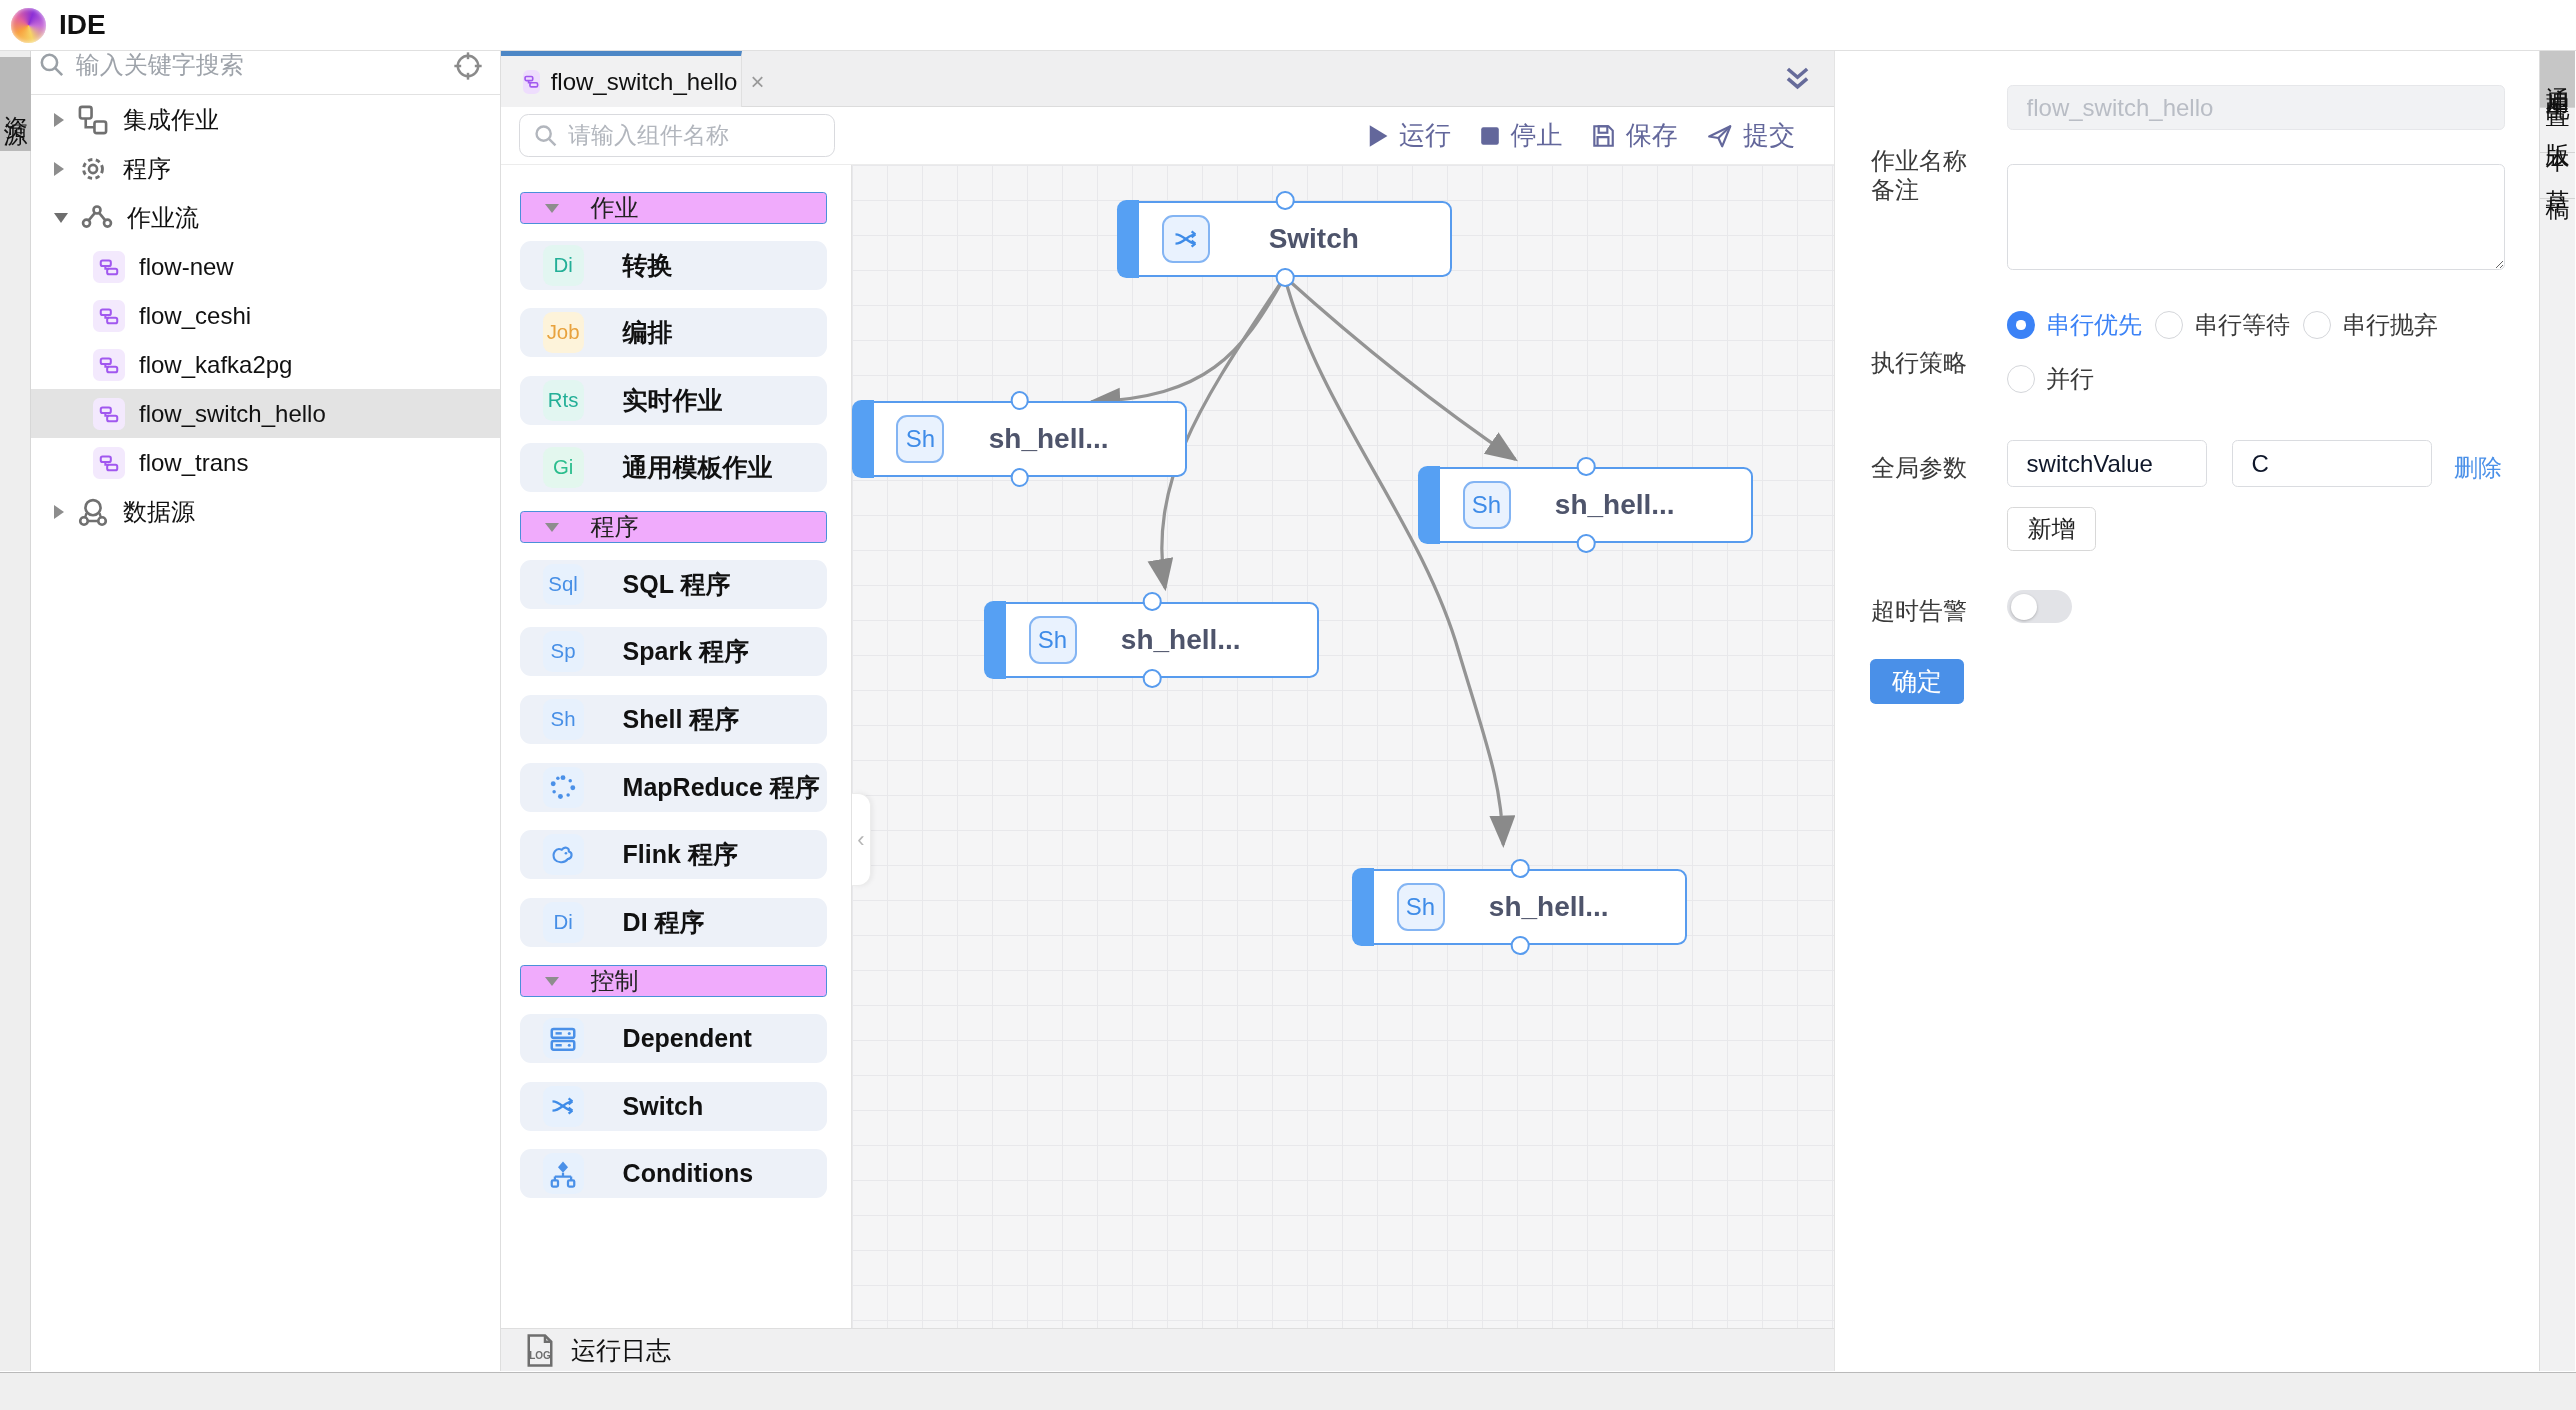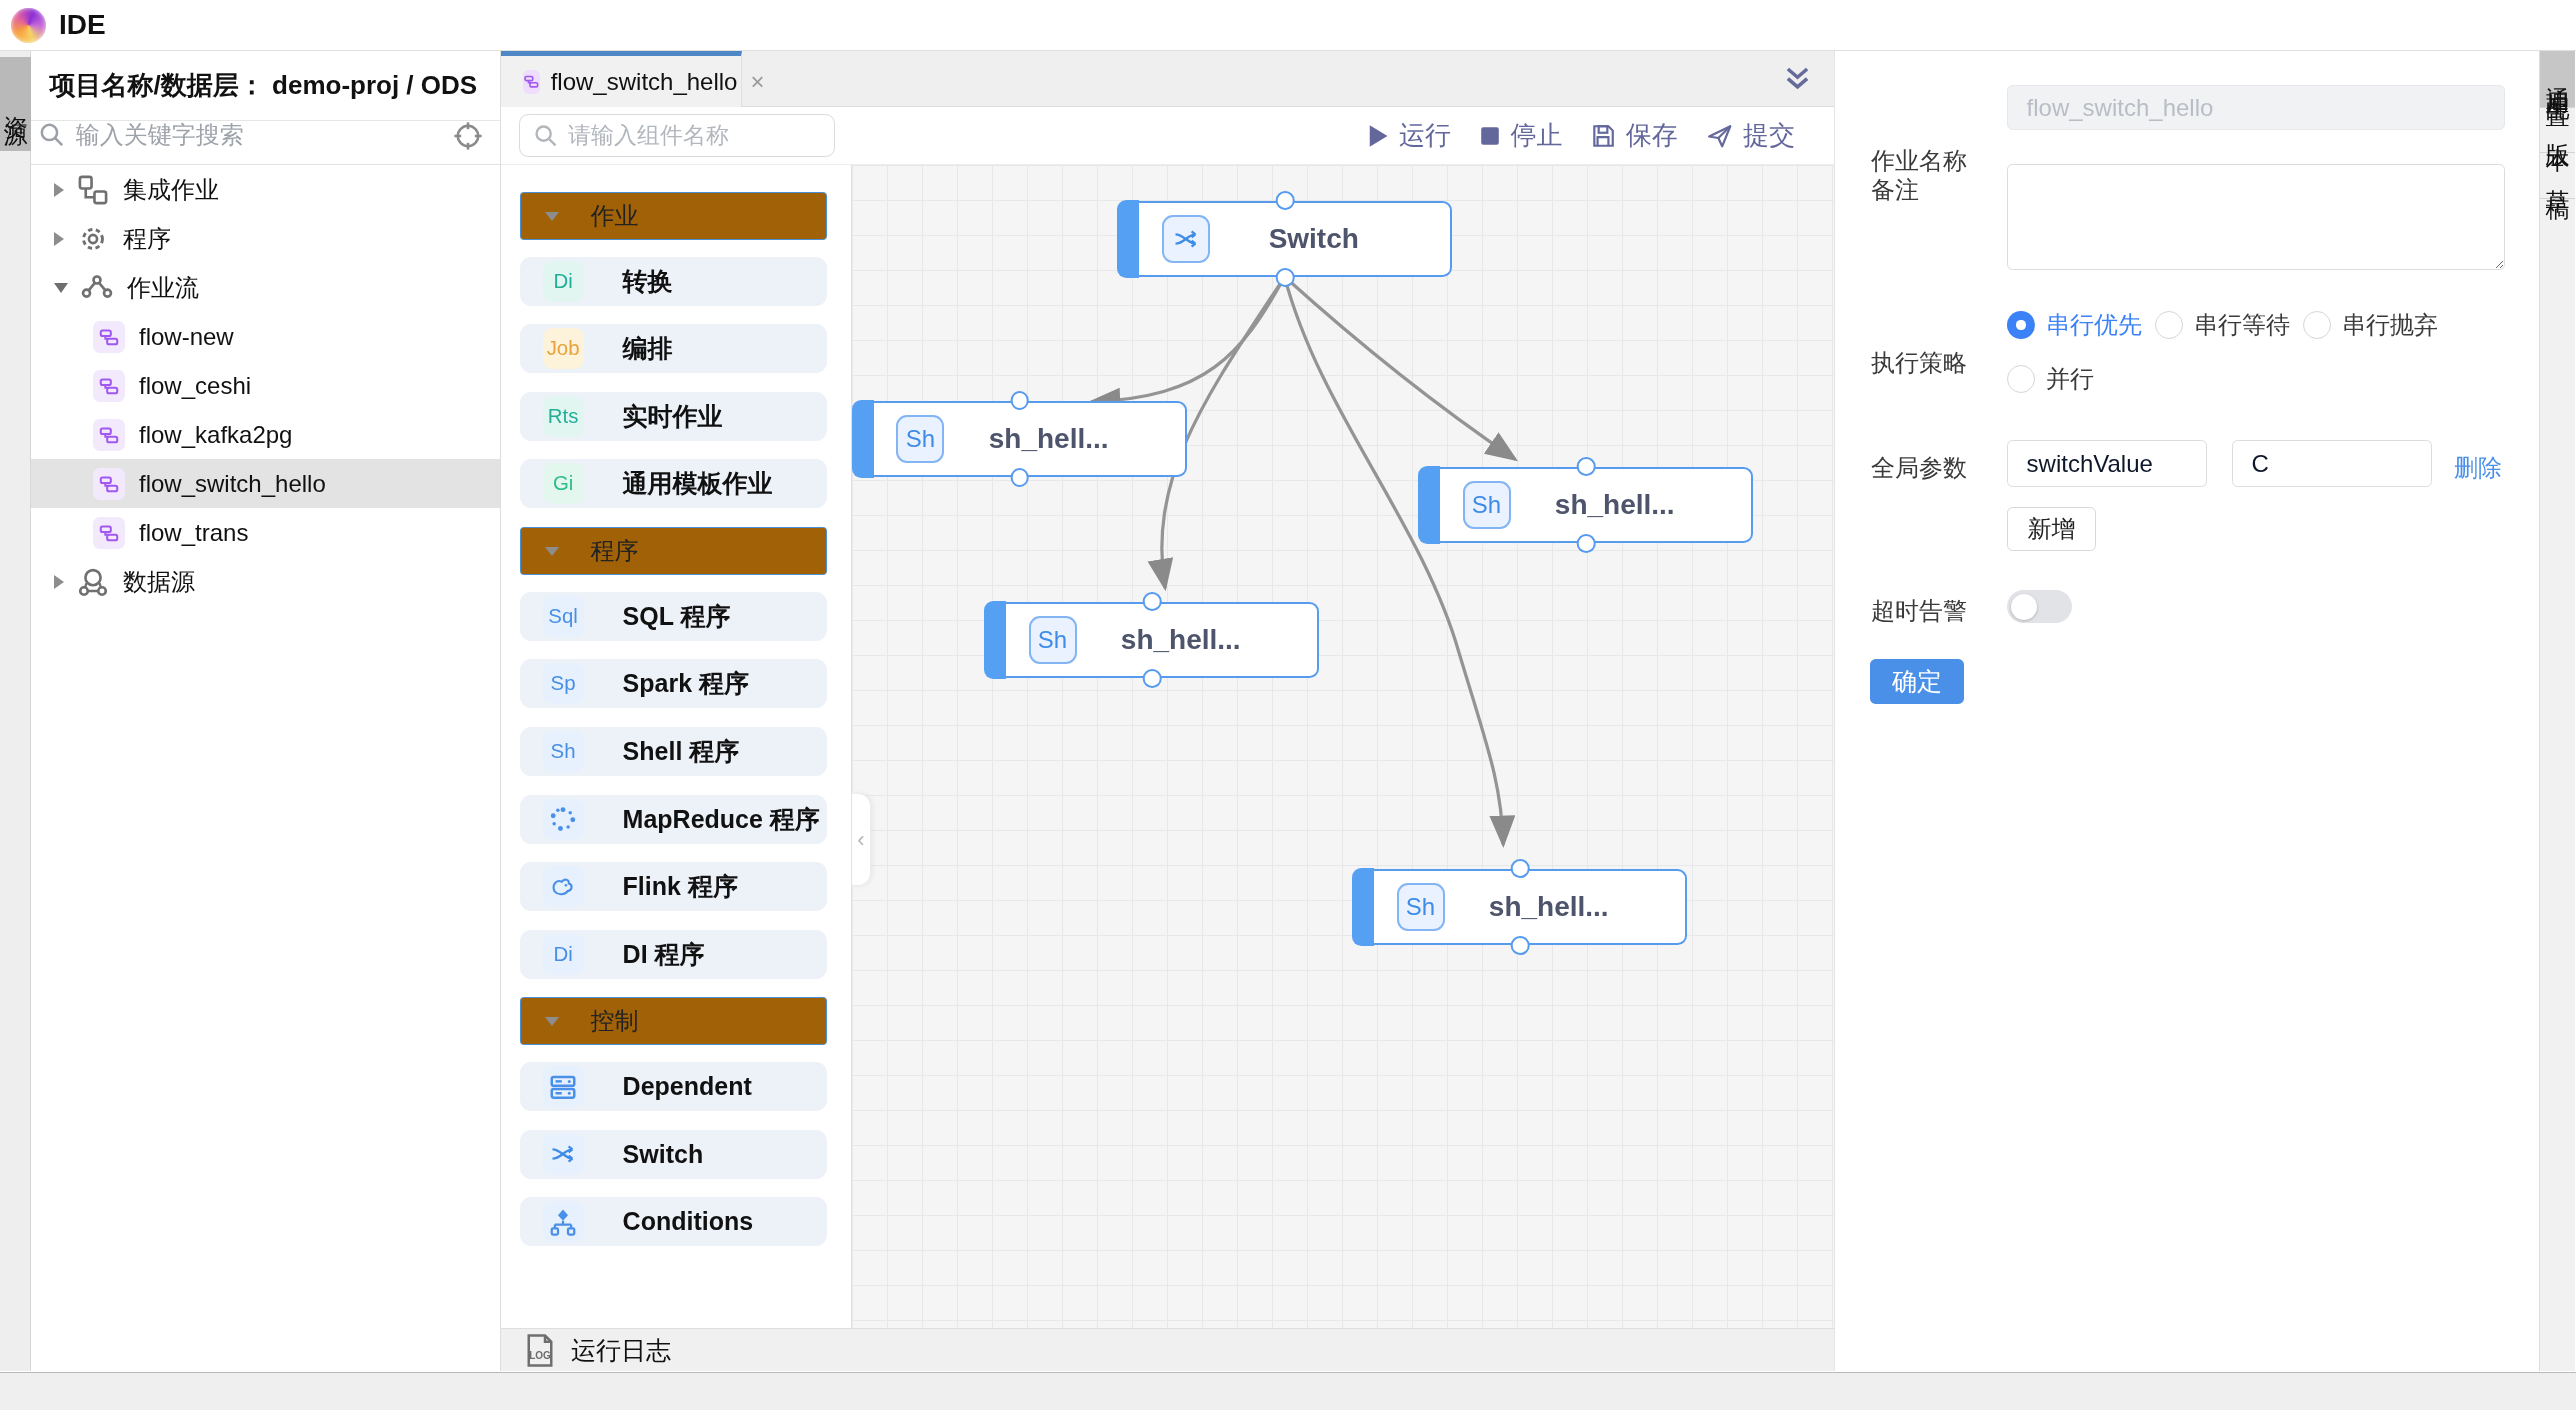--- a/index.html
+++ b/index.html
@@ -57,21 +57,21 @@
   .comp-search { width:316px; height:43px; border:0.9px solid #d9dade; border-radius:9.3px; margin-left:17.6px;
     display:flex; align-items:center; padding:0 13px; }
   .comp-search input { flex:1; border:none; outline:none; font-size:23px; color:#333; background:transparent; margin-left:9.3px; }
   .comp-search input::placeholder { color:#b2b6bd; }
   .tool-buttons { margin-left:auto; margin-right:39px; display:flex; align-items:center; gap:28px; }
   .tbtn { display:flex; align-items:center; gap:9.3px; color:#63679b; font-size:26px; cursor:pointer; }
   .tbtn .glyph { display:flex; align-items:center; }
 
   .workarea { flex:1; display:flex; min-height:0; }
   .palette { width:351px; background:#fff; border-right:0.9px solid #e2e2e2; padding:27px 24px 0 18.6px; overflow:hidden; }
-  .psection-header { height:48px; border:1.9px solid #4a90d9; background:#a16207; border-radius:3.7px;
+  .psection-header { height:32px; border:1.9px solid #4a90d9; background:#f0abfc; border-radius:3.7px;
     display:flex; align-items:center; margin-bottom:16.7px; cursor:pointer; }
   .psection-header .pcaret { width:0; height:0; border-left:7.4px solid transparent; border-right:7.4px solid transparent;
     border-top:9.3px solid #8d8d8d; margin-left:24px; }
   .psection-header .ptitle { font-size:24px; color:#222; margin-left:32px; }
   .pitem { height:49px; background:#edf1f8; border-radius:11px; display:flex; align-items:center;
     margin-bottom:18.6px; cursor:grab; }
   .pbadge { width:41px; height:41px; border-radius:9.3px; margin-left:23px; display:flex;
     align-items:center; justify-content:center; font-size:20.4px; font-weight:500; }
   .pitem .plabel { font-size:25px; font-weight:bold; color:#111; margin-left:39px; white-space:nowrap; }
 
@@ -145,21 +145,20 @@
   <div class="apptitle">IDE</div>
 </div>
 
 <div class="approw">
 
   <div class="left-rail">
     <div class="left-rail-tab">资源</div>
   </div>
 
   <div class="sidebar">
-    <div class="sb-header">项目名称/数据层：  demo-proj / ODS</div>
     <div class="sb-search">
       <span>
         <svg width="28" height="28" viewBox="0 0 22 22">
             <circle cx="9" cy="9" r="6" fill="none" stroke="#9aa0a6" stroke-width="2"></circle>
             <line x1="13.5" y1="13.5" x2="19" y2="19" stroke="#9aa0a6" stroke-width="2"></line>
           </svg>
       </span>
       <input placeholder="输入关键字搜索" style="">
       <span>
         <svg width="30" height="30" viewBox="0 0 22 22">

